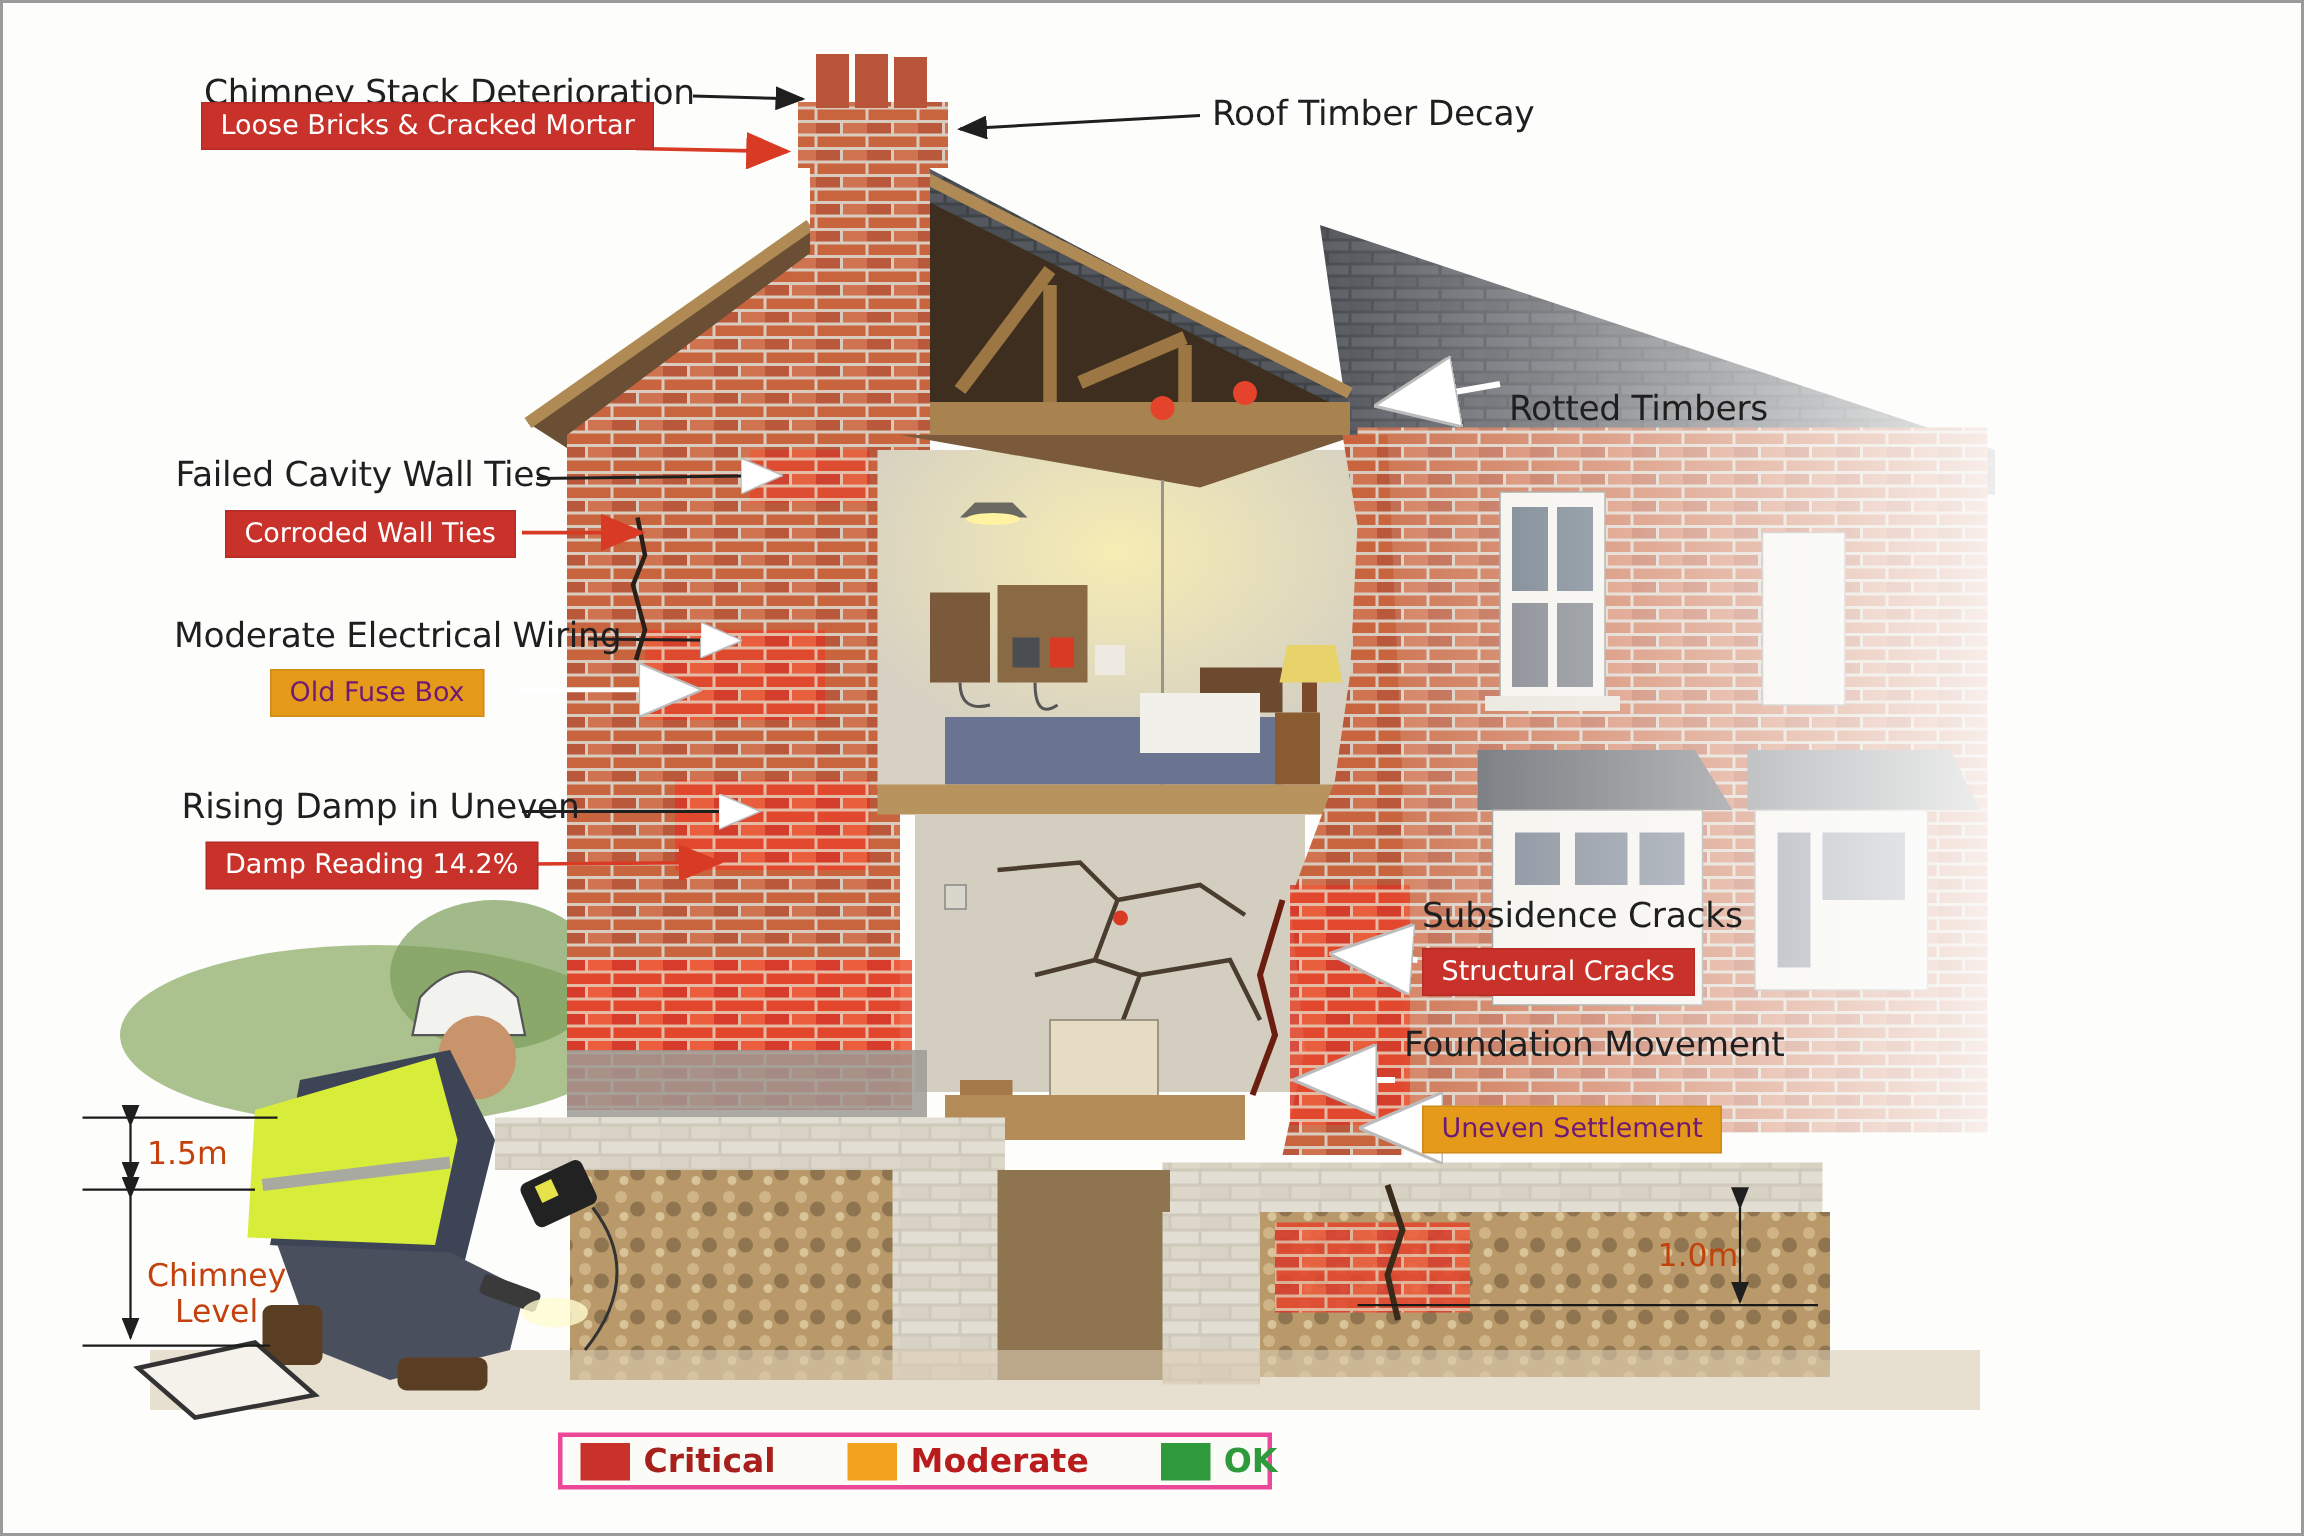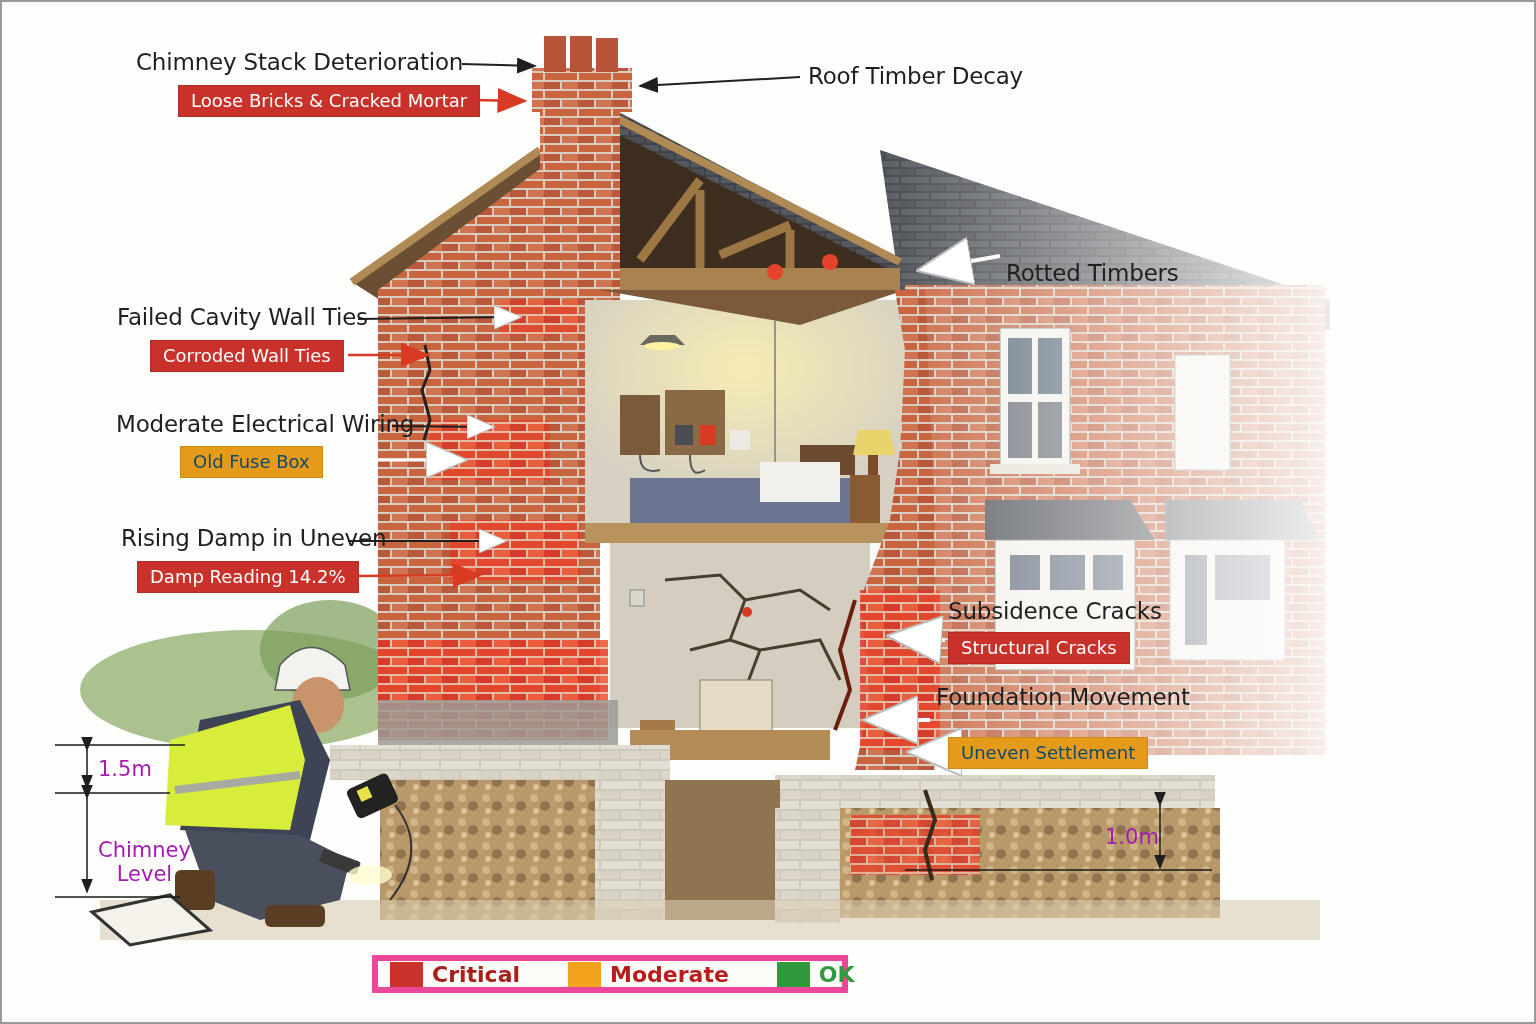--- a/index.html
+++ b/index.html
@@ -3,23 +3,23 @@
 <meta charset="utf-8">
 <style>
   * { box-sizing: border-box; margin: 0; padding: 0; }
   html, body { width: 1536px; height: 1024px; overflow: hidden; background: #ffffff; }
   body { font-family: "DejaVu Sans", "Liberation Sans", sans-serif; position: relative; }
   .frame { position: absolute; left: 0; top: 0; width: 1536px; height: 1024px; border: 2px solid #9a9a9a; background: #fdfdfc; }
   svg.scene { position: absolute; left: 0; top: 0; }
   .title { position: absolute; color: #1f1f1f; font-size: 23px; white-space: nowrap; letter-spacing: -0.2px; }
   .badge { position: absolute; color: #fff; font-size: 18px; white-space: nowrap; padding: 4px 12px; line-height: 22px; border: 1px solid rgba(0,0,0,0.1); }
   .badge.critical { background: #c8322a; }
-  .badge.moderate { background: #e59a1a; color: #0c4a6e; }
-  .measure { position: absolute; color: #a21caf; font-size: 21px; text-align: center; line-height: 24px; }
-  .legend { position: absolute; left: 372px; top: 955px; width: 476px; height: 38px; border: 6px solid #ec4899; background: #fbfbf8; display: flex; align-items: center; padding-left: 12px; gap: 0; }
+  .badge.moderate { background: #e59a1a; color: #701a75; }
+  .measure { position: absolute; color: #c2410c; font-size: 21px; text-align: center; line-height: 24px; }
+  .legend { position: absolute; left: 372px; top: 955px; width: 476px; height: 38px; border: 3px solid #ec4899; background: #fbfbf8; display: flex; align-items: center; padding-left: 12px; gap: 0; }
   .legend-item { display: flex; align-items: center; margin-right: 48px; }
   .legend-swatch { width: 33px; height: 25px; margin-right: 9px; }
   .legend-label { font-size: 22px; font-weight: bold; }
 </style>
 </head>
 <body>
 
 <div class="frame"></div>
 
 <svg class="scene" width="1536" height="1024" viewBox="0 0 1536 1024">
@@ -219,21 +219,21 @@
     <line x1="346" y1="460" x2="465" y2="460" stroke="#ffffff" stroke-width="3" marker-end="url(#arrWhite)"></line>
     <line x1="348" y1="541" x2="505" y2="541" stroke="#1f1f1f" stroke-width="2" marker-end="url(#arrWhite)"></line>
     <line x1="354" y1="576" x2="480" y2="575" stroke="#d93a24" stroke-width="2.5" marker-end="url(#arrRed)"></line>
     <line x1="945" y1="640" x2="890" y2="636" stroke="#ffffff" stroke-width="4" marker-end="url(#arrWhite)"></line>
     <line x1="930" y1="720" x2="866" y2="720" stroke="#ffffff" stroke-width="4" marker-end="url(#arrWhite)"></line>
     <line x1="962" y1="752" x2="910" y2="752" stroke="#ffffff" stroke-width="4" marker-end="url(#arrWhite)"></line>
   </g>
 </svg>
 
 <div class="title" style="left:136px; top:49px;">Chimney Stack Deterioration</div>
-<div class="badge critical" style="left:134px; top:85px;margin-left:44px;">Loose Bricks &amp; Cracked Mortar</div>
+<div class="badge critical" style="left:134px; top:68px;">Loose Bricks &amp; Cracked Mortar</div>
 
 <div class="title" style="left:808px; top:63px;">Roof Timber Decay</div>
 
 <div class="title" style="left:1006px; top:242px;margin-top:18px;">Rotted Timbers</div>
 
 <div class="title" style="left:117px; top:304px;">Failed Cavity Wall Ties</div>
 <div class="badge critical" style="left:150px; top:340px;">Corroded Wall Ties</div>
 
 <div class="title" style="left:116px; top:411px;">Moderate Electrical Wiring</div>
 <div class="badge moderate" style="left:180px; top:446px;">Old Fuse Box</div>

